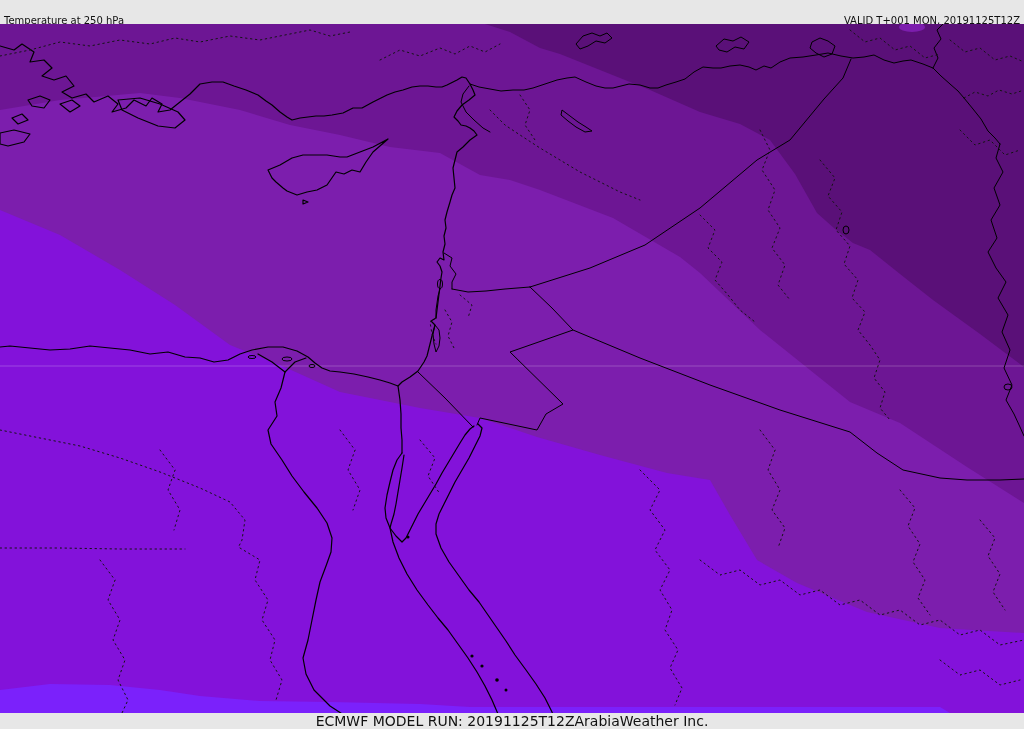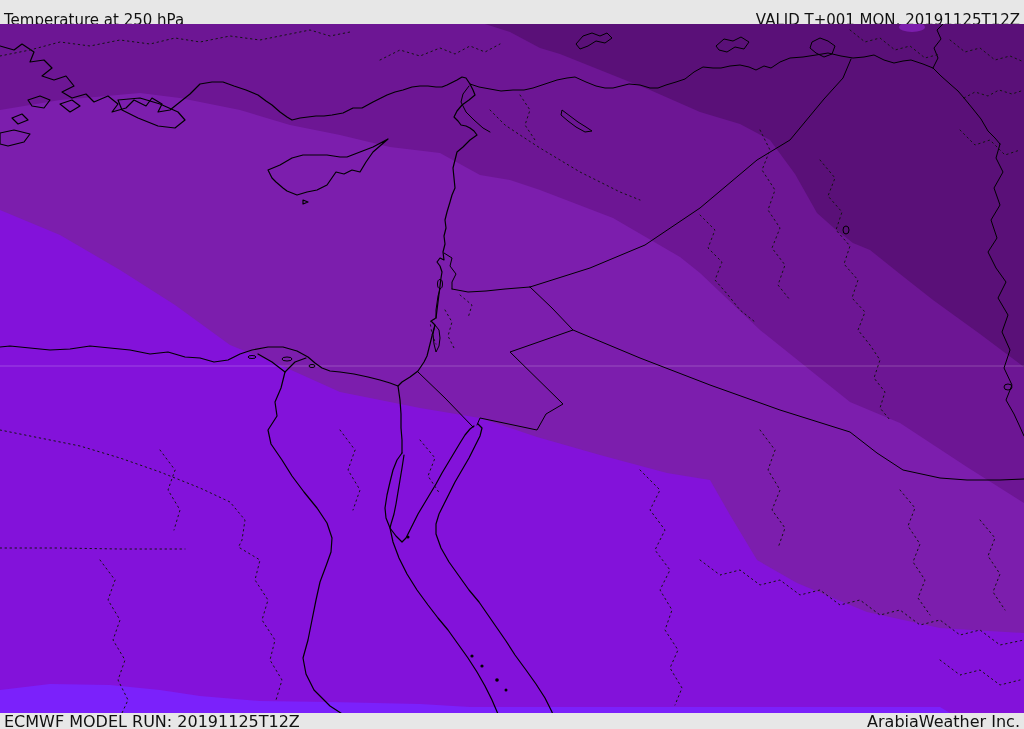--- a/index.html
+++ b/index.html
@@ -1,22 +1,22 @@
 <!DOCTYPE html>
 <html><head>
 <meta charset="utf-8">
 <style>
   html,body{margin:0;padding:0;background:#cfcfcf;}
   #stage{position:relative;width:1024px;height:729px;overflow:hidden;
          font-family:"DejaVu Sans","Liberation Sans",sans-serif;background:#e7e7e7;}
   .bar{position:absolute;left:0;width:1024px;background:#e7e7e7;color:#111;
        display:flex;justify-content:space-between;align-items:center;
        box-sizing:border-box;padding:0 4px;}
-  #header-bar{top:0;height:40px;font-size:15px;}
-  #footer-bar{top:713px;height:16px;font-size:16px;}
+  #header-bar{top:0;height:40px;font-size:10px;}
+  #footer-bar{top:713px;height:16px;font-size:14px;justify-content:center;}
   #map-wrap{position:absolute;top:24px;left:0;width:1024px;height:689px;}
   svg{display:block;}
   .coast{fill:none;stroke:#000;stroke-width:1.2;stroke-linejoin:round;stroke-linecap:round;}
   .border{fill:none;stroke:#000;stroke-width:1;stroke-linejoin:round;stroke-linecap:round;}
   .dotted{fill:none;stroke:#141414;stroke-width:1;stroke-dasharray:1.5 3.5;stroke-linecap:round;}
   .lake{fill:none;stroke:#000;stroke-width:1;}
   .blob{fill:#000;}
   .latline{stroke:rgba(255,255,255,0.22);stroke-width:1.2;}
 </style>
 </head>

